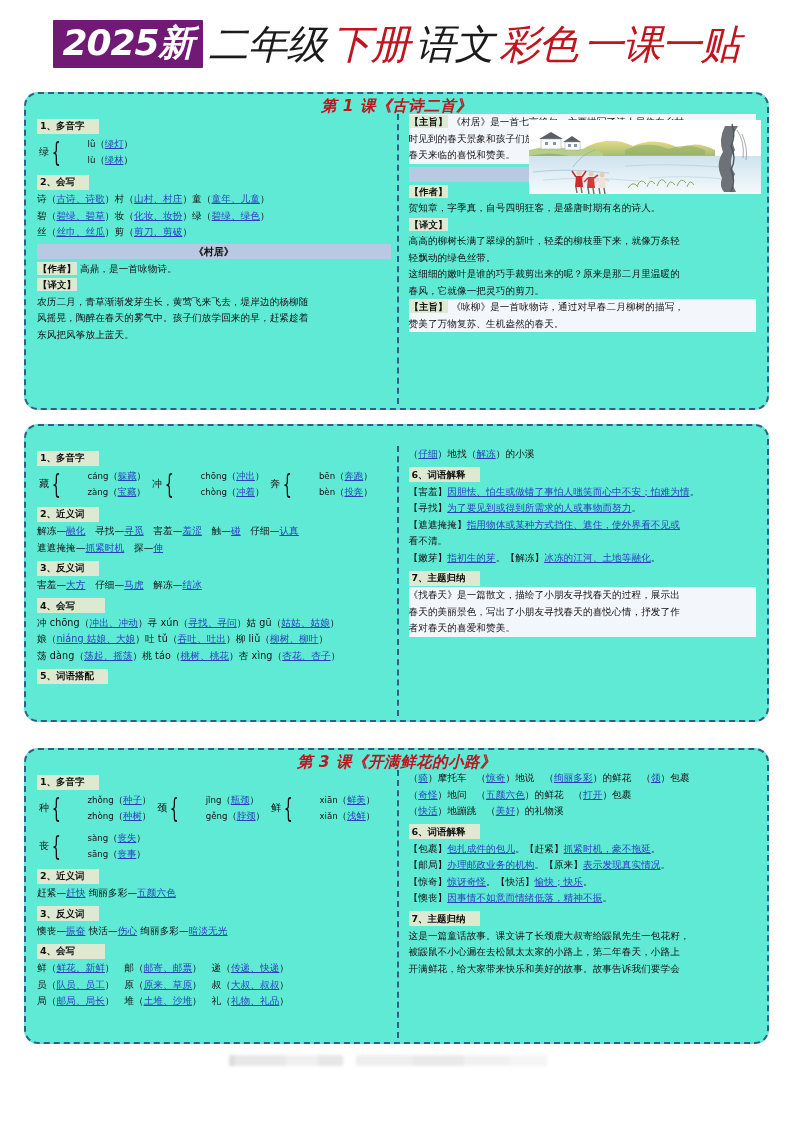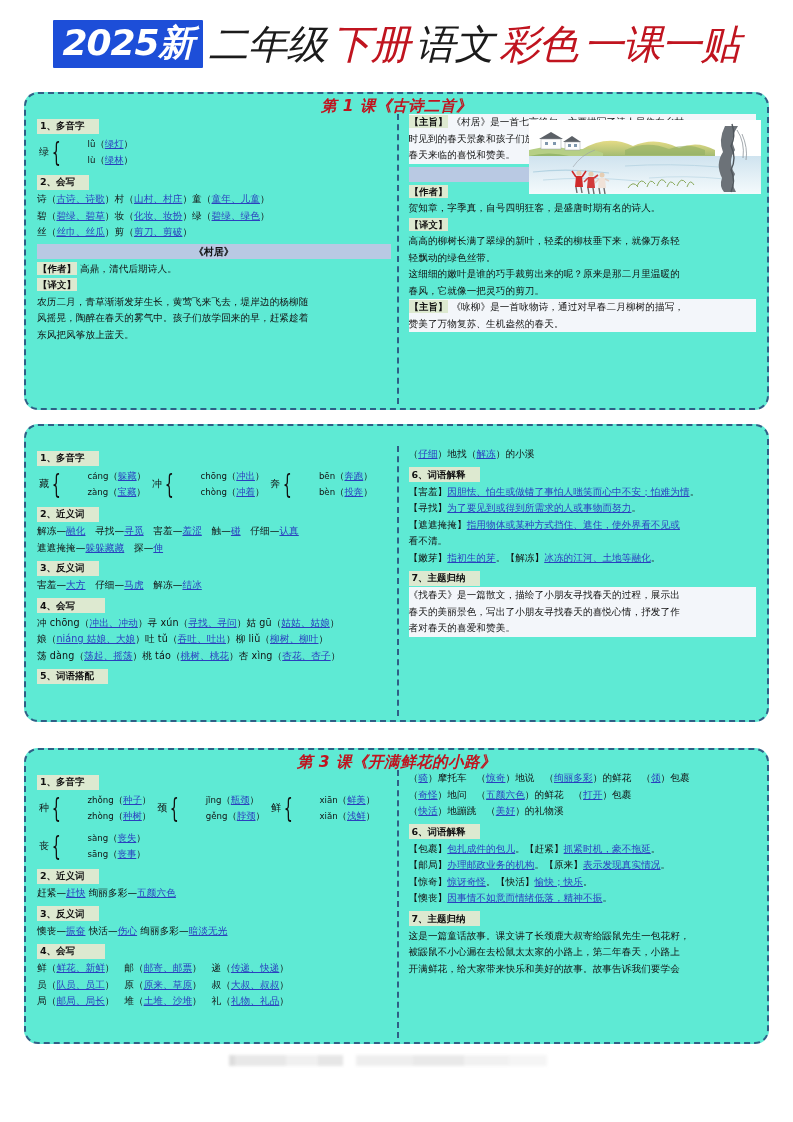--- a/index.html
+++ b/index.html
@@ -7,21 +7,21 @@
     width:793px;height:1122px;background:#ffffff;
     font-family:"DejaVu Sans","Liberation Sans",sans-serif;
     color:#111;overflow:hidden;position:relative;
   }
   
   .header{
     width:793px;height:74px;display:flex;align-items:center;
     justify-content:center;gap:6px;padding-top:14px;box-sizing:border-box;
   }
   .badge-2025{
-    background:#1d4ed8;color:#ffffff;font-weight:bold;font-size:36px;
+    background:#701a75;color:#ffffff;font-weight:bold;font-size:36px;
     line-height:42px;padding:2px 9px 4px 9px;letter-spacing:-1px;
     font-style:italic;border-radius:1px;white-space:nowrap;
     font-family:"DejaVu Sans","Liberation Sans",sans-serif;
   }
   .title-run{font-size:40px;font-weight:normal;font-style:italic;white-space:nowrap;letter-spacing:-1px;}
   .t-black{color:#1b1b1b;}
   .t-red{color:#c0141f;}
 
   
   .lesson{
@@ -199,21 +199,21 @@
         </div>
       </div>
 
       <div class="chip">2、会写</div>
       <div class="row">诗（<u style="color:#2b3fbf">古诗、诗歌</u>）村（<u style="color:#2b3fbf">山村、村庄</u>）童（<u style="color:#2b3fbf">童年、儿童</u>）</div>
       <div class="row">碧（<u style="color:#2b3fbf">碧绿、碧草</u>）妆（<u style="color:#2b3fbf">化妆、妆扮</u>）绿（<u style="color:#2b3fbf">碧绿、绿色</u>）</div>
       <div class="row">丝（<u style="color:#2b3fbf">丝巾、丝瓜</u>）剪（<u style="color:#2b3fbf">剪刀、剪破</u>）</div>
 
       <div class="poembar">《村居》</div>
       <div class="row">
-        <span class="tag">【作者】</span><span>高鼎，清代后期诗人。</span>
+        <span class="tag">【作者】</span><span>高鼎，是一首咏物诗。</span>
       </div>
       <div class="row">
         <span class="tag">【译文】</span>
       </div>
       <div class="row">农历二月，青草渐渐发芽生长，黄莺飞来飞去，堤岸边的杨柳随</div>
       <div class="row">风摇晃，陶醉在春天的雾气中。孩子们放学回来的早，赶紧趁着</div>
       <div class="row">东风把风筝放上蓝天。</div>
     </div>
 
     <div class="col col-right">
@@ -269,21 +269,21 @@
           <span class="brace">{</span>
           <span class="pair">
             <span><span class="py">bēn</span>（<span class="u">奔跑</span>）</span>
             <span><span class="py">bèn</span>（<span class="u">投奔</span>）</span>
           </span>
         </div>
       </div>
 
       <div class="chip">2、近义词</div>
       <div class="row">解冻—<u style="color:#2b3fbf">融化</u>　寻找—<u style="color:#2b3fbf">寻觅</u>　害羞—<u style="color:#2b3fbf">羞涩</u>　触—<u style="color:#2b3fbf">碰</u>　仔细—<u style="color:#2b3fbf">认真</u></div>
-      <div class="row">遮遮掩掩—<u style="color:#2b3fbf">躲躲藏藏</u>　探—<u style="color:#2b3fbf">伸</u></div>
+      <div class="row">遮遮掩掩—<u style="color:#2b3fbf">抓紧时机</u>　探—<u style="color:#2b3fbf">伸</u></div>
 
       <div class="chip">3、反义词</div>
       <div class="row">害羞—<u style="color:#2b3fbf">大方</u>　仔细—<u style="color:#2b3fbf">马虎</u>　解冻—<u style="color:#2b3fbf">结冰</u></div>
 
       <div class="chip w1">4、会写</div>
       <div class="row">冲 chōng（<u style="color:#2b3fbf">冲出、冲动</u>）寻 xún（<u style="color:#2b3fbf">寻找、寻问</u>）姑 gū（<u style="color:#2b3fbf">姑姑、姑娘</u>）</div>
       <div class="row">娘（<u style="color:#2b3fbf">niáng 姑娘、大娘</u>）吐 tǔ（<u style="color:#2b3fbf">吞吐、吐出</u>）柳 liǔ（<u style="color:#2b3fbf">柳树、柳叶</u>）</div>
       <div class="row">荡 dàng（<u style="color:#2b3fbf">荡起、摇荡</u>）桃 táo（<u style="color:#2b3fbf">桃树、桃花</u>）杏 xìng（<u style="color:#2b3fbf">杏花、杏子</u>）</div>
 
       <div class="chip">5、词语搭配</div>

